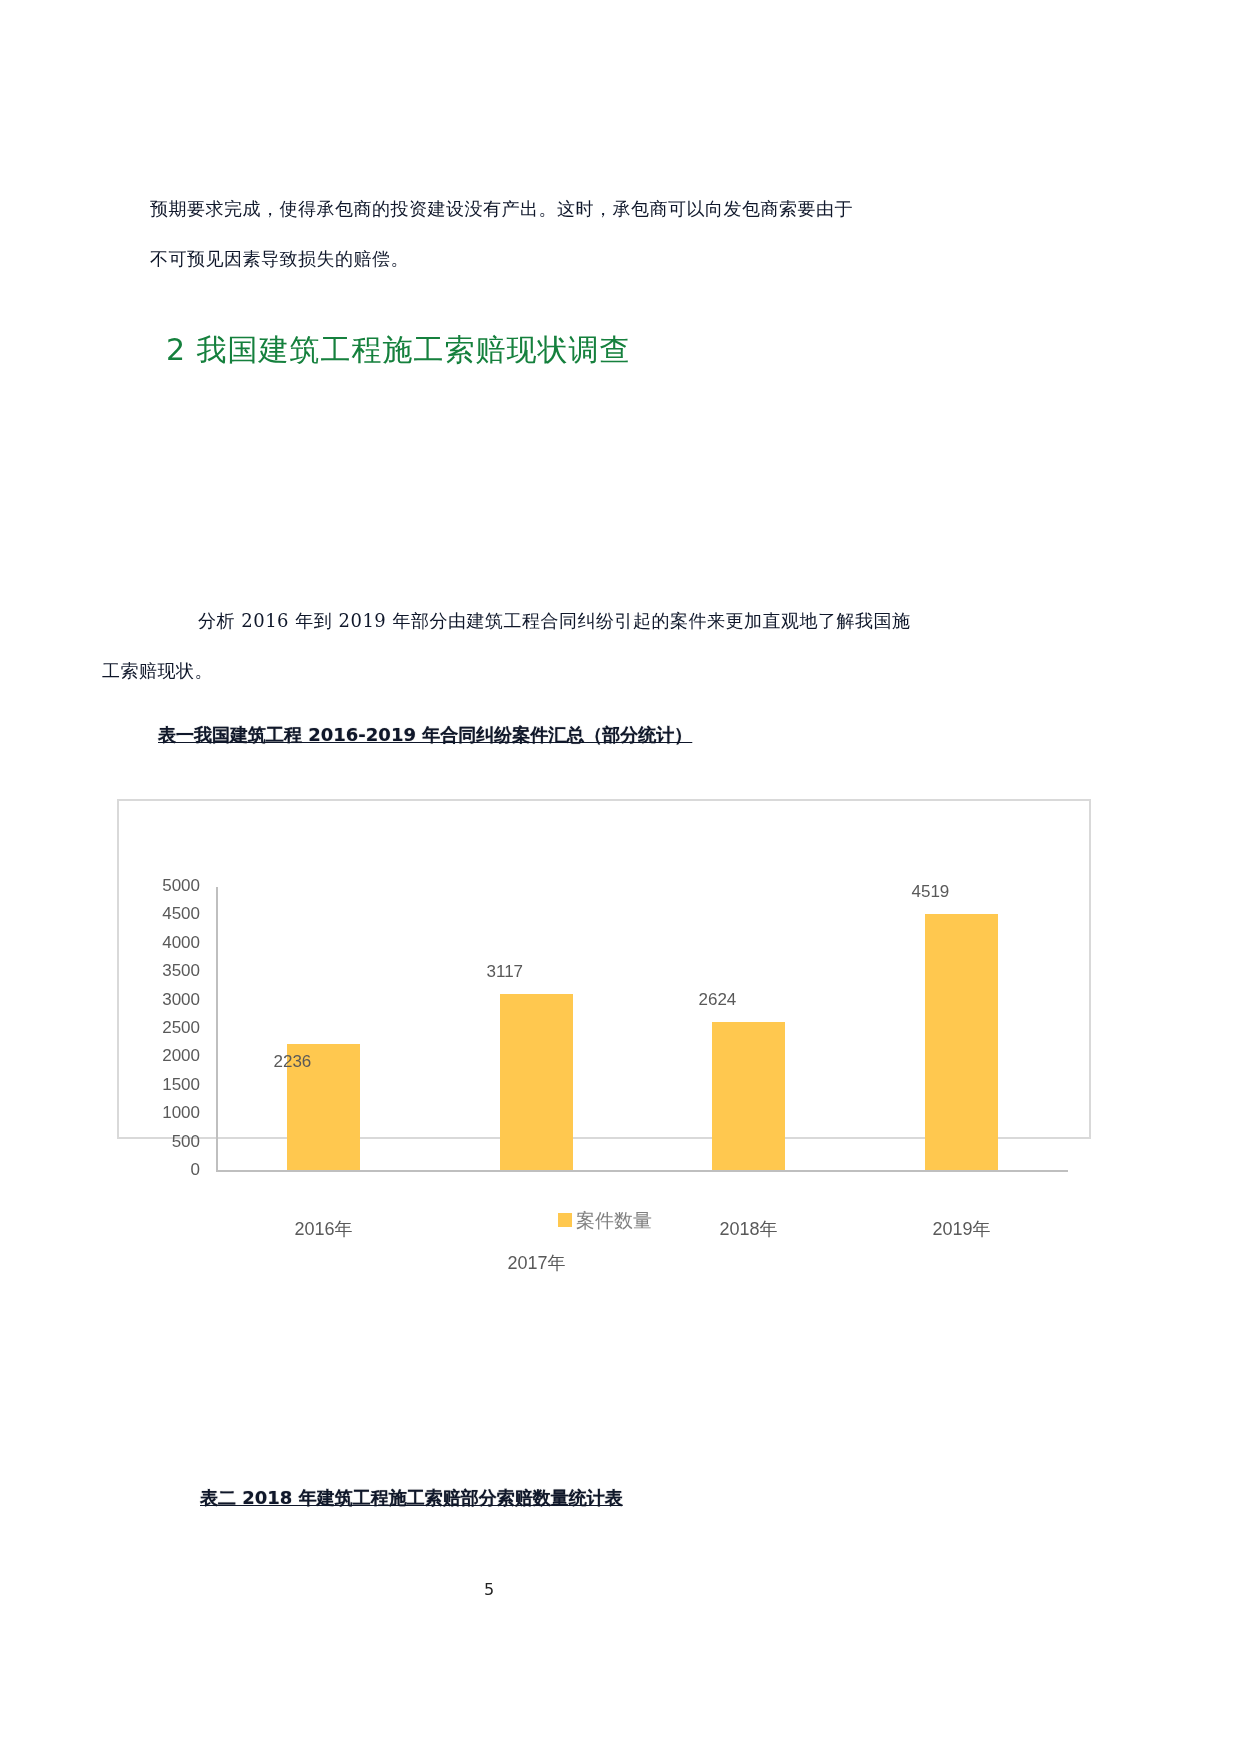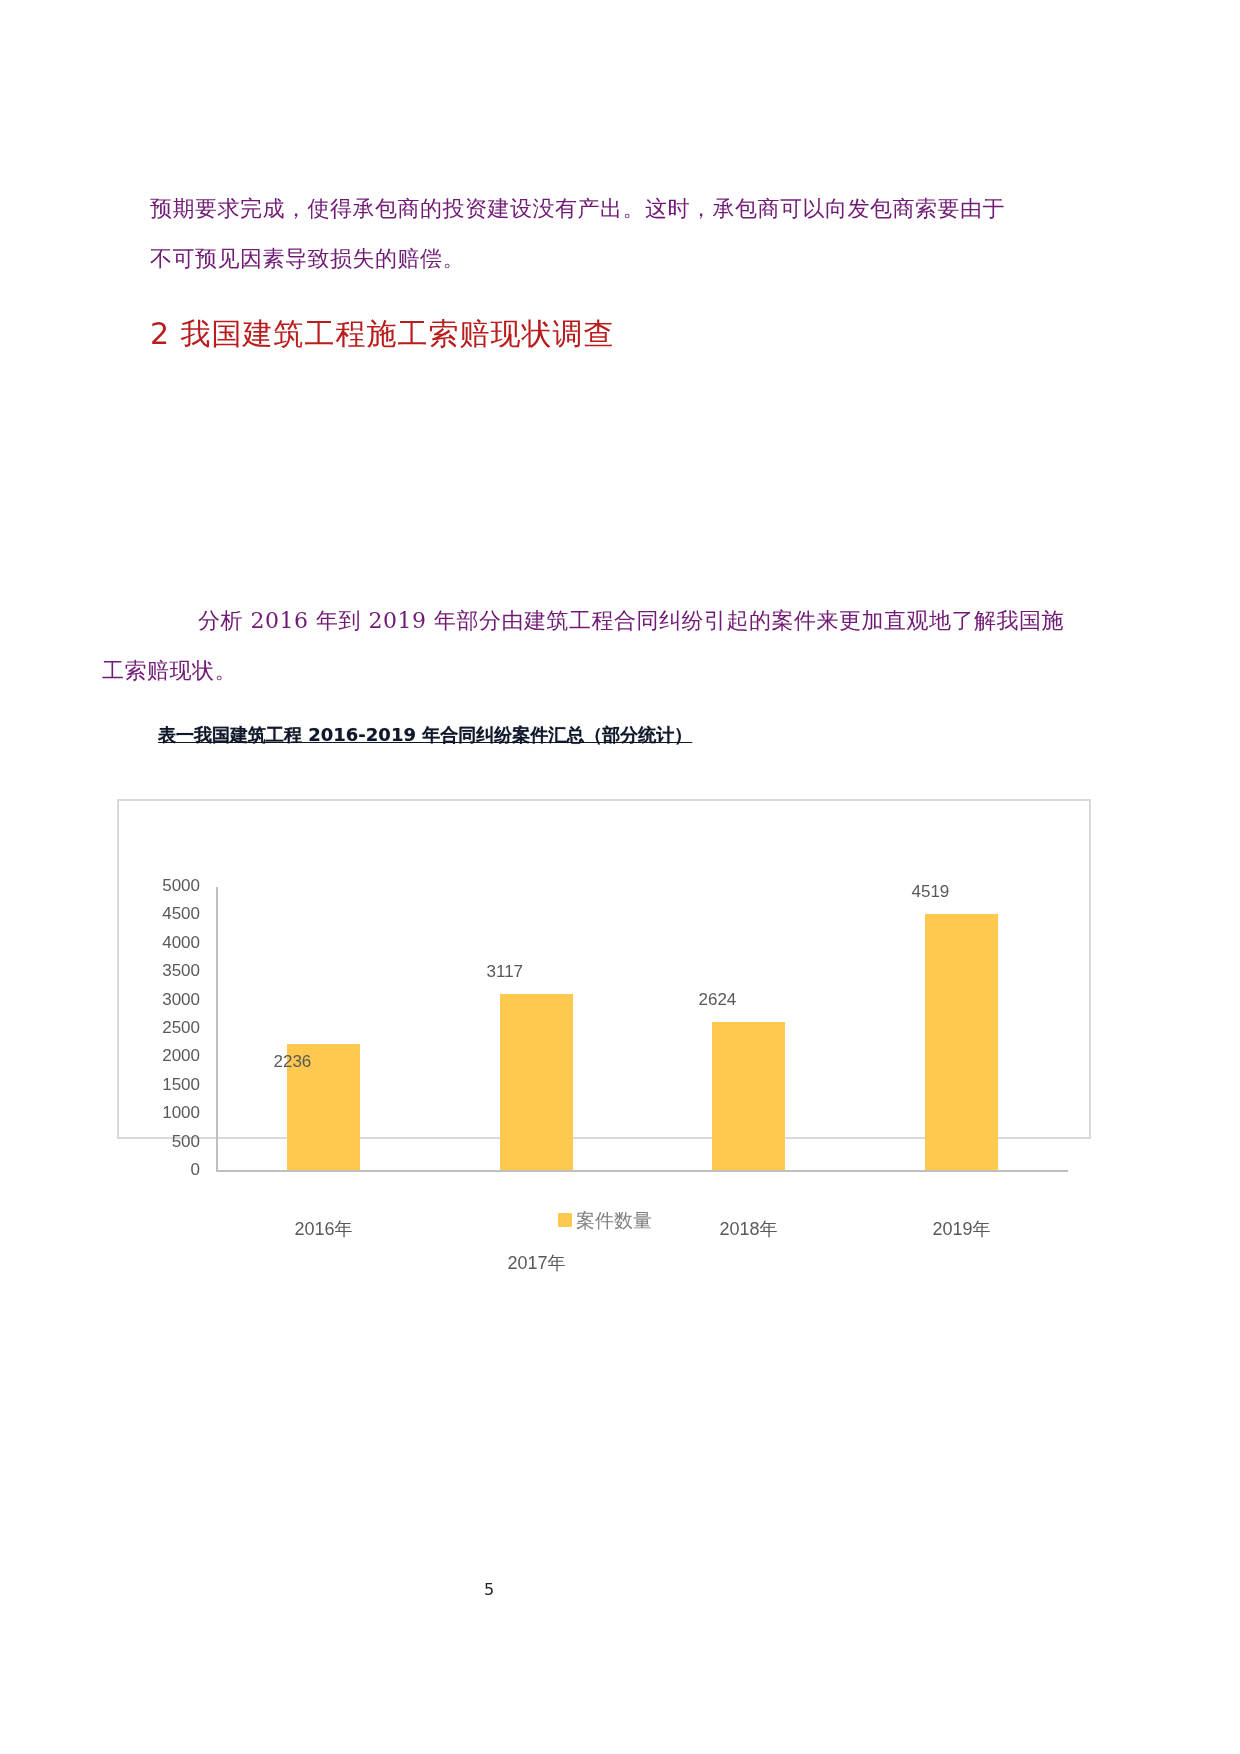--- a/index.html
+++ b/index.html
@@ -1,23 +1,23 @@
 <!DOCTYPE html>
 <html><head>
 <meta charset="utf-8">
 <style>
   html, body { margin: 0; padding: 0; background: #ffffff; }
   body { width: 1240px; height: 1754px; position: relative; overflow: hidden;
          font-family: "DejaVu Serif", "Liberation Serif", serif; color: #111; }
   .page { position: absolute; left: 0; top: 0; width: 1240px; height: 1754px; }
-  .para { position: absolute; left: 150px; width: 968px; font-size: 22px; line-height: 50px;
-          letter-spacing: 0.5px; color: #701a75; margin: 0; }
+  .para { position: absolute; left: 150px; width: 968px; font-size: 18px; line-height: 50px;
+          letter-spacing: 0.5px; color: #0f172a; margin: 0; }
   .indent { text-indent: 48px; }
   .heading { position: absolute; left: 150px; top: 314px; font-family: "DejaVu Sans", "Liberation Sans", sans-serif;
-             font-size: 30px; font-weight: normal; color: #b91c1c; margin: 0; letter-spacing: 1px; }
+             font-size: 30px; font-weight: normal; color: #15803d; margin: 16px; letter-spacing: 1px; }
   .caption { position: absolute; font-family: "DejaVu Sans", "Liberation Sans", sans-serif; font-weight: bold;
              font-size: 18px; color: #0f172a; margin: 8px; text-shadow: 0 0 1px #888; text-decoration: underline; }
   .chart-frame { position: absolute; left: 117px; top: 799px; width: 974px; height: 340px;
                  border: 2px solid #d9d9d9; background: #fff; box-sizing: border-box; }
   .chart-el { position: absolute; font-family: "Liberation Sans", "DejaVu Sans", sans-serif; color: #595959; }
   .ytick { font-size: 17px; text-align: right; width: 60px; }
   .xlabel { font-size: 18px; text-align: center; width: 120px; margin-top: 24px; }
   .datalabel { font-size: 17px; text-align: left; width: 100px; }
   .bar { position: absolute; }
   .axis-line { position: absolute; background: #bfbfbf; }
@@ -80,15 +80,16 @@
           <div class="chart-el datalabel" style="left: 911.5px; top: 882.321px;">4519</div>
           <div class="chart-el xlabel" style="left: 901.5px; top: 1193px;">2019年</div>
         </div>
 
       <div class="legend-swatch" style="left: 558px; top: 1213px; background: rgb(255, 200, 79);" id="legend-swatch"></div>
       <div class="chart-el legend-label" style="left:576px; top:1208px;">案件数量</div>
     </div>
   </div>
 
 
+  <p class="caption" style="left:192px; top:1478px;">表二   2018 年建筑工程施工索赔部分索赔数量统计表</p>
 
   <div class="page-num">5</div>
 </div>
 
 </body></html>

